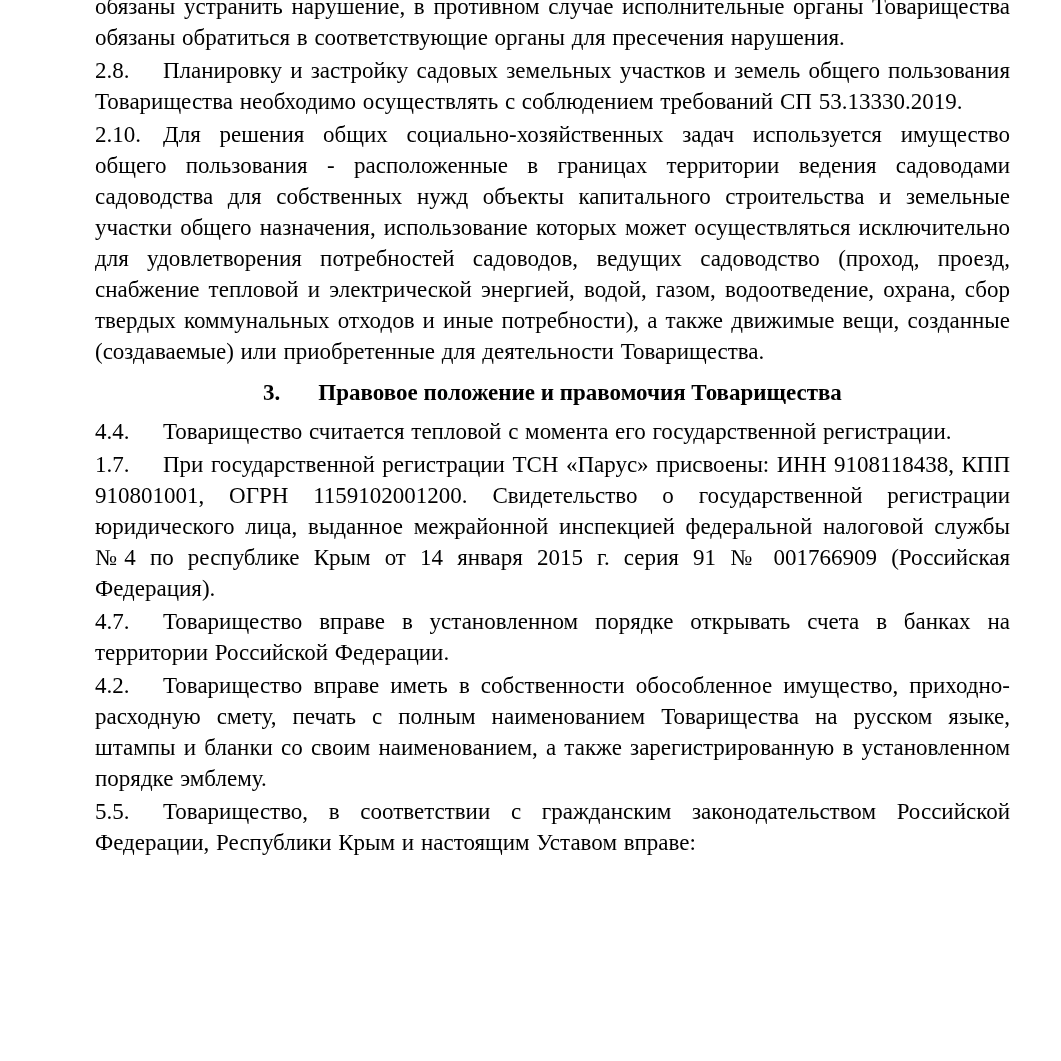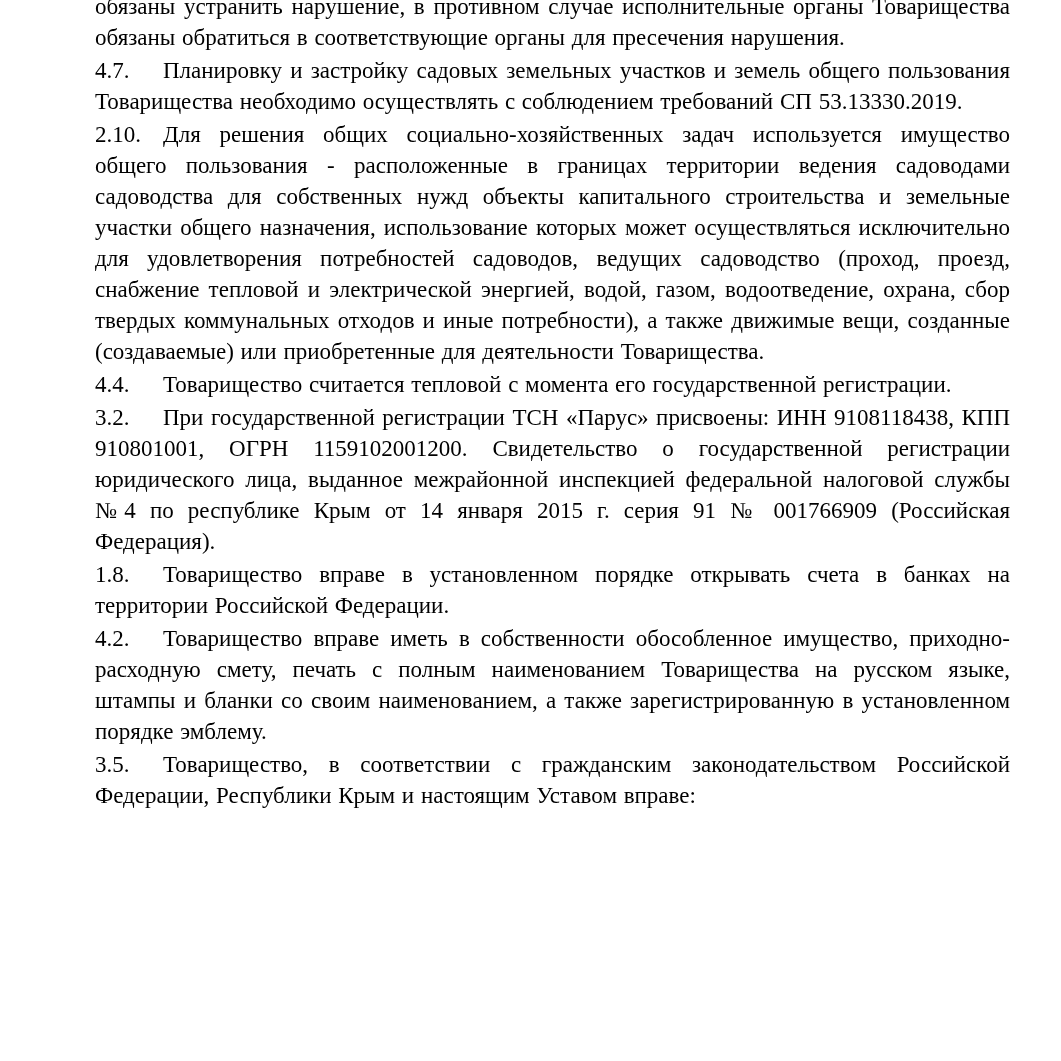--- a/index.html
+++ b/index.html
@@ -44,29 +44,30 @@
     margin-right: 38px;
   }
 </style>
 </head>
 <body>
 
 <div class="page">
 
   <p class="para"><span>обязаны устранить нарушение, в противном случае исполнительные органы Товарищества обязаны обратиться в соответствующие органы для пресечения нарушения.</span></p>
 
-  <p class="para"><span class="num">4.7.</span><span>Планировку и застройку садовых земельных участков и земель общего пользования Товарищества необходимо осуществлять с соблюдением требований СП 53.13330.2019.</span></p>
+  <p class="para"><span class="num">2.8.</span><span>Планировку и застройку садовых земельных участков и земель общего пользования Товарищества необходимо осуществлять с соблюдением требований СП 53.13330.2019.</span></p>
 
 
   <p class="para"><span class="num">2.10.</span><span>Для решения общих социально-хозяйственных задач используется имущество общего пользования - расположенные в границах территории ведения садоводами садоводства для собственных нужд объекты капитального строительства и земельные участки общего назначения, использование которых может осуществляться исключительно для удовлетворения потребностей садоводов, ведущих садоводство (проход, проезд, снабжение тепловой и электрической энергией, водой, газом, водоотведение, охрана, сбор твердых коммунальных отходов и иные потребности), а также движимые вещи, созданные (создаваемые) или приобретенные для деятельности Товарищества.</span></p>
 
+  <h2 class="heading"><span class="hnum">3.</span><span>Правовое положение и правомочия Товарищества</span></h2>
 
   <p class="para"><span class="num">4.4.</span><span>Товарищество считается тепловой с момента его государственной регистрации.</span></p>
 
-  <p class="para"><span class="num">3.2.</span><span>При государственной регистрации ТСН «Парус» присвоены: ИНН 9108118438, КПП 910801001, ОГРН 1159102001200. Свидетельство о государственной регистрации юридического лица, выданное межрайонной инспекцией федеральной налоговой службы №4 по республике Крым от 14 января 2015 г. серия 91 № 001766909 (Российская Федерация).</span></p>
+  <p class="para"><span class="num">1.7.</span><span>При государственной регистрации ТСН «Парус» присвоены: ИНН 9108118438, КПП 910801001, ОГРН 1159102001200. Свидетельство о государственной регистрации юридического лица, выданное межрайонной инспекцией федеральной налоговой службы №4 по республике Крым от 14 января 2015 г. серия 91 № 001766909 (Российская Федерация).</span></p>
 
-  <p class="para"><span class="num">1.8.</span><span>Товарищество вправе в установленном порядке открывать счета в банках на территории Российской Федерации.</span></p>
+  <p class="para"><span class="num">4.7.</span><span>Товарищество вправе в установленном порядке открывать счета в банках на территории Российской Федерации.</span></p>
 
   <p class="para"><span class="num">4.2.</span><span>Товарищество вправе иметь в собственности обособленное имущество, приходно-расходную смету, печать с полным наименованием Товарищества на русском языке, штампы и бланки со своим наименованием, а также зарегистрированную в установленном порядке эмблему.</span></p>
 
-  <p class="para"><span class="num">3.5.</span><span>Товарищество, в соответствии с гражданским законодательством Российской Федерации, Республики Крым и настоящим Уставом вправе:</span></p>
+  <p class="para"><span class="num">5.5.</span><span>Товарищество, в соответствии с гражданским законодательством Российской Федерации, Республики Крым и настоящим Уставом вправе:</span></p>
 
 </div>
 
 </body></html>

